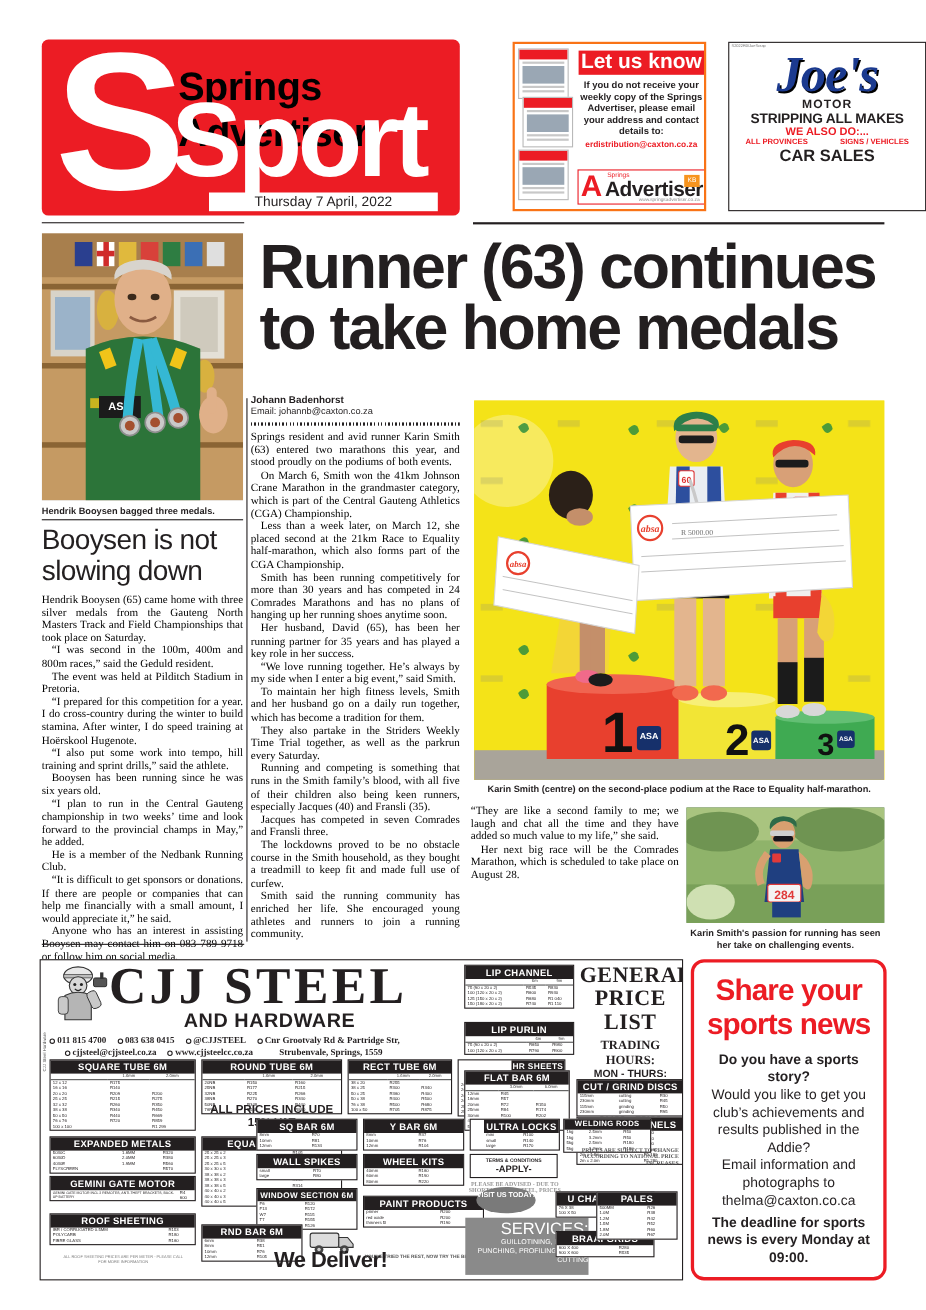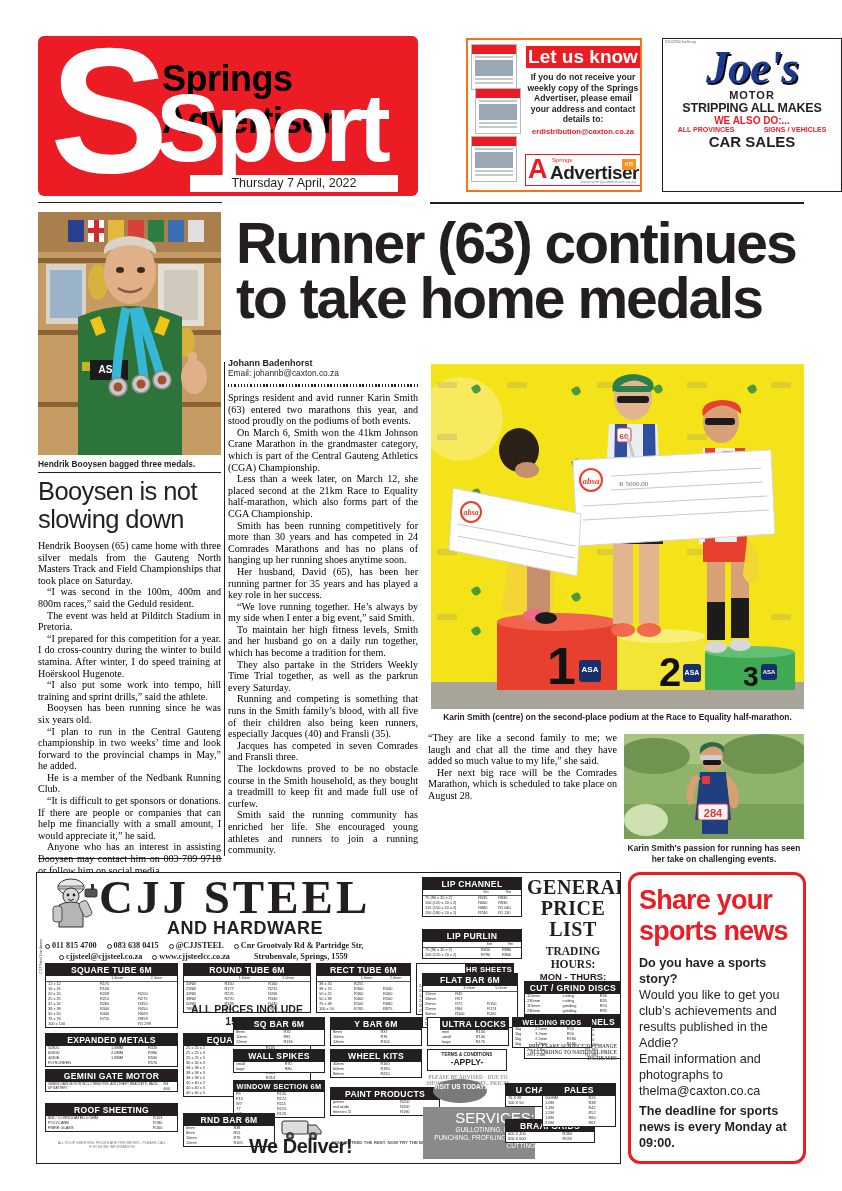--- a/index.html
+++ b/index.html
@@ -310,21 +310,21 @@
   .truck { position: absolute; width: 44px; height: 30px; }
   .cjj-note {
     position: absolute; font-family: "Liberation Sans", sans-serif;
     font-size: 3.6px; color: #7a7a7a; text-align: center; line-height: 4.4px;
   }
 
   
   .share-box {
     position: absolute; left: 628px; top: 872px; width: 178px; height: 292px;
     border: 3px solid #ec1c24; border-radius: 12px; background: #fff;
-    padding: 10px 8px; text-align: left; overflow: hidden;
+    padding: 10px 8px; text-align: center; overflow: hidden;
   }
   .share-title {
     font-family: "Liberation Sans", sans-serif; font-weight: bold;
     font-size: 27px; color: #ec1c24; line-height: 31px; letter-spacing: -0.8px;
   }
   .share-b {
     font-family: "Liberation Sans", sans-serif; font-weight: bold;
     font-size: 12.6px; color: #231f20; line-height: 16px; margin-top: 8px;
   }
   .share-n {

